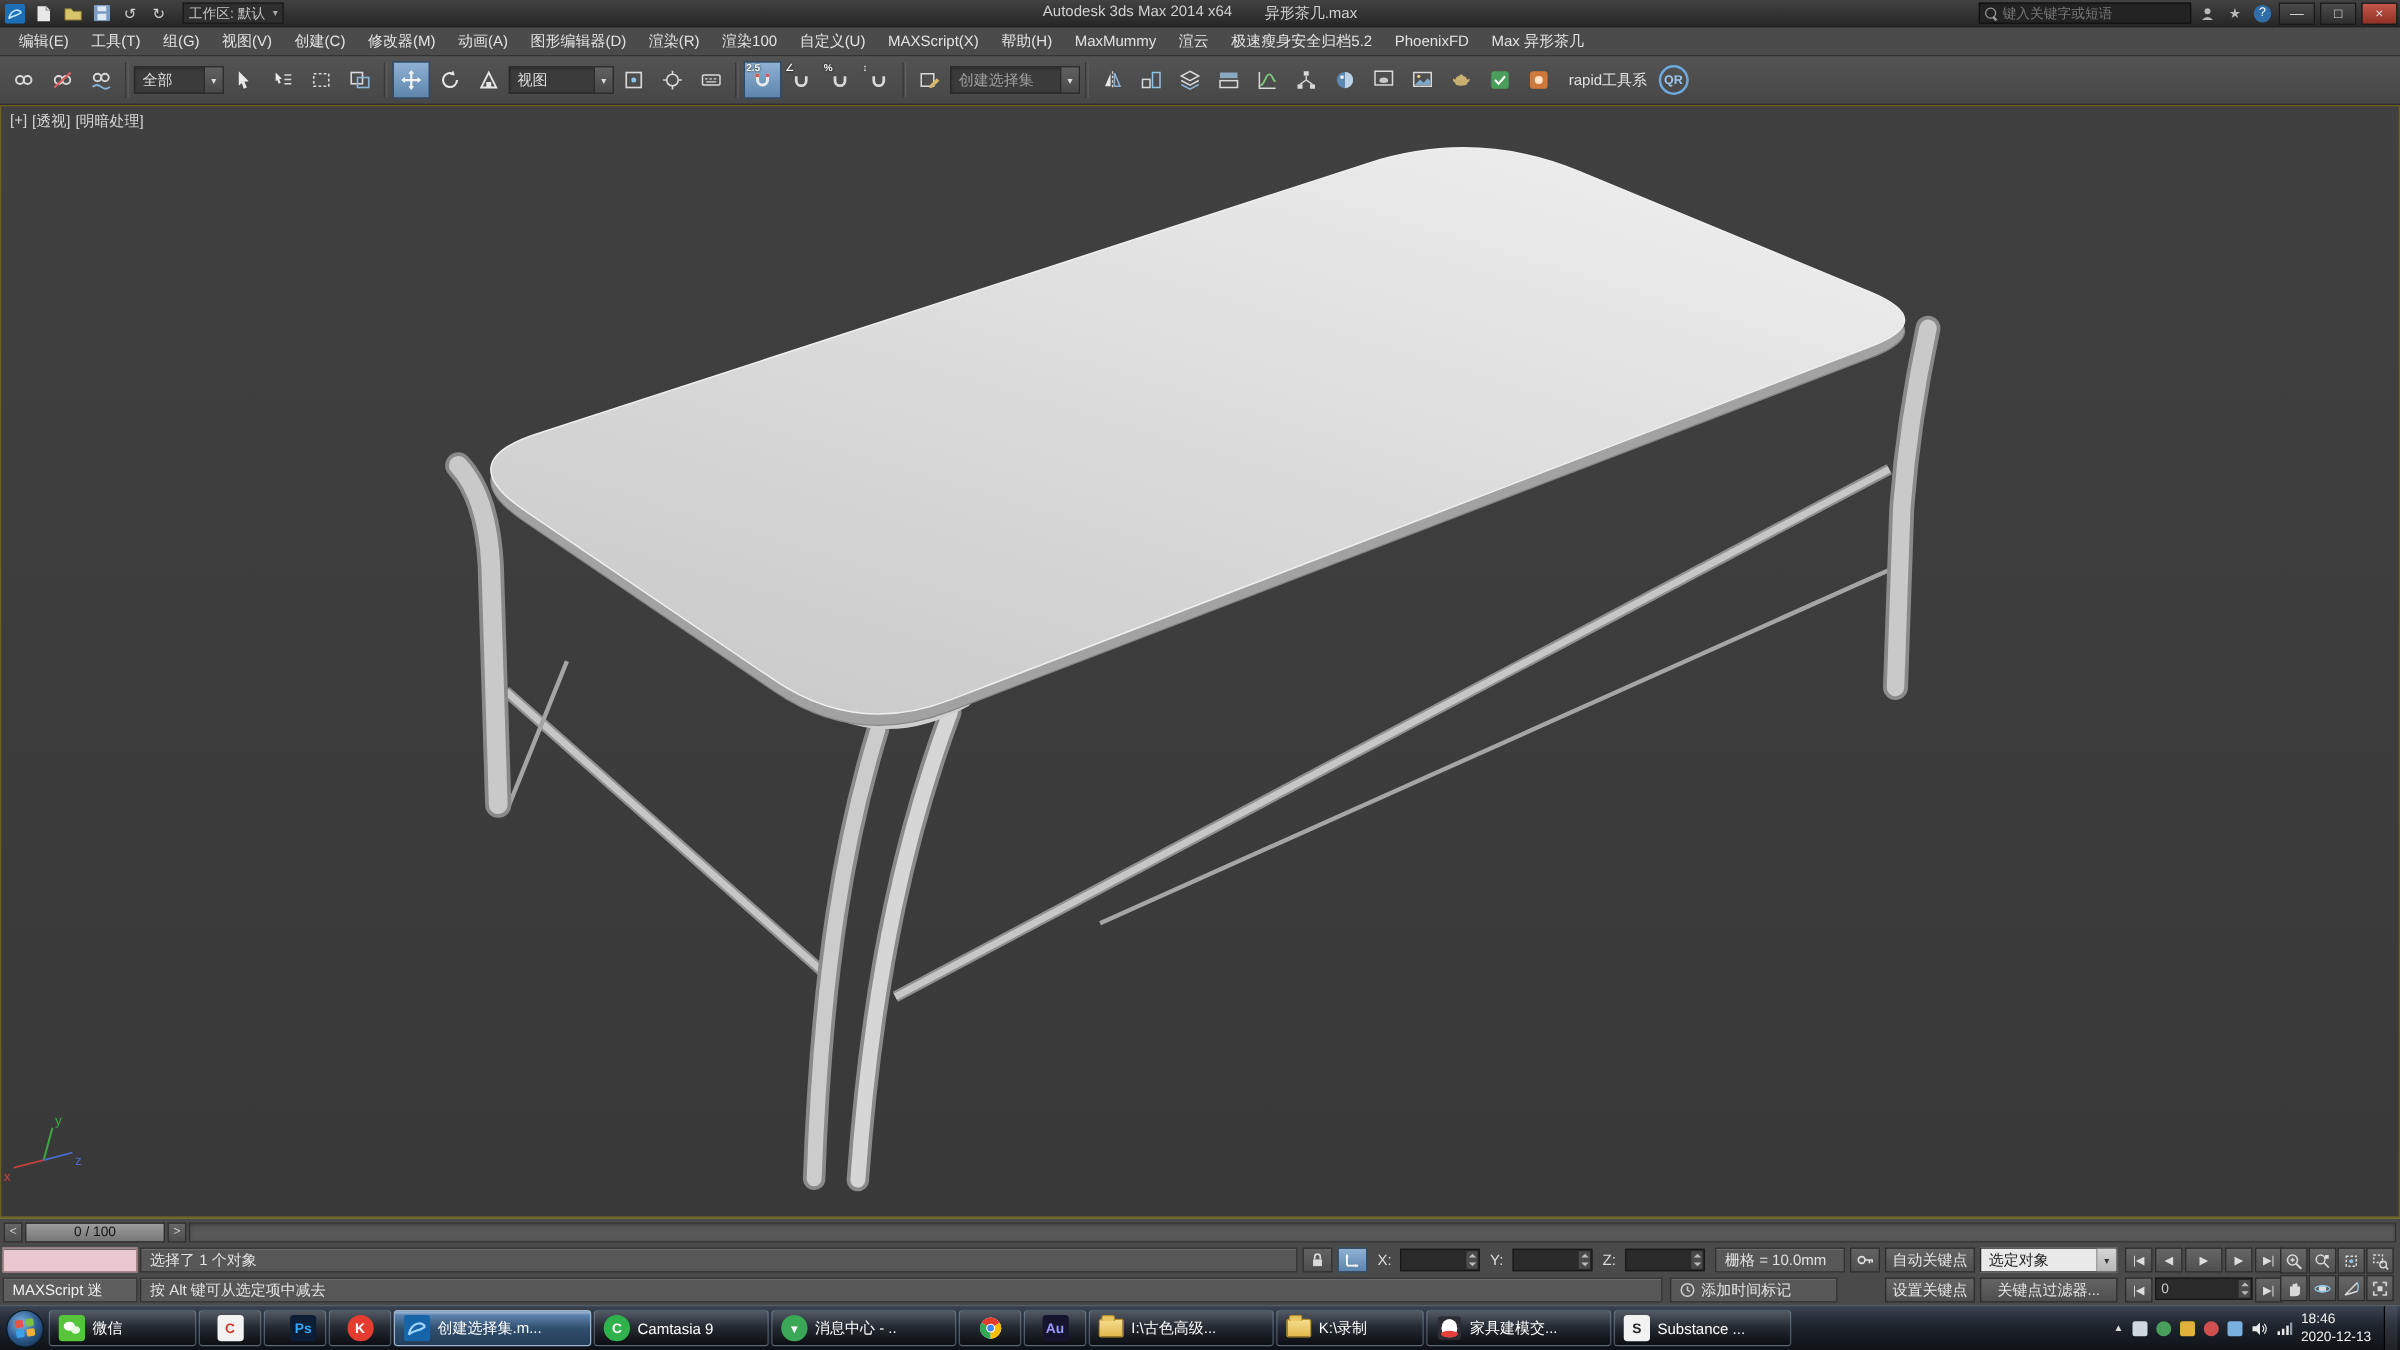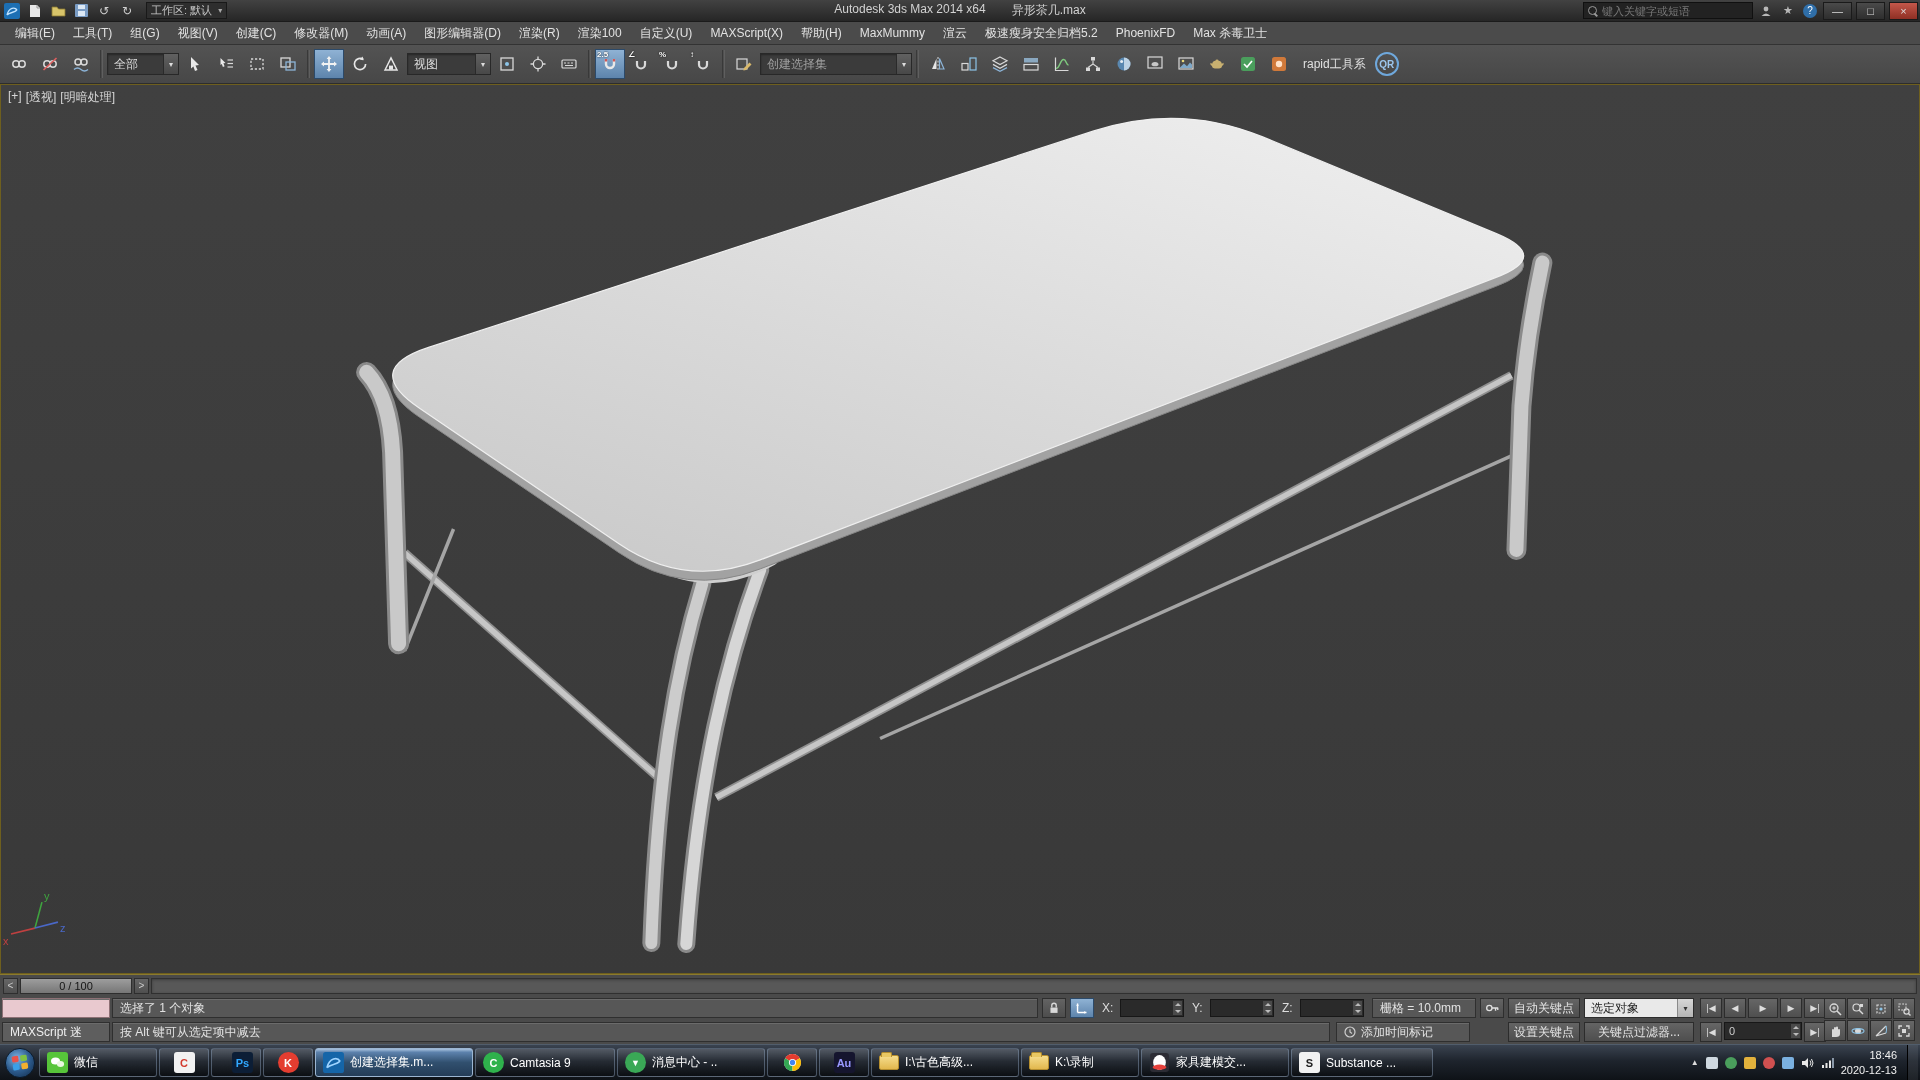--- a/index.html
+++ b/index.html
@@ -100,21 +100,21 @@
     display:flex;align-items:center;padding:0 2px}
   .orb{width:36px;height:34px;display:flex;align-items:center;justify-content:center;flex:none}
   .task{height:29px;margin:0 1px;border:1px solid rgba(130,150,175,.5);border-radius:3px;
     background:linear-gradient(rgba(255,255,255,.16),rgba(255,255,255,.04) 45%,rgba(0,0,0,.3));
     display:flex;align-items:center;gap:6px;padding:0 7px;color:#fff;font-size:12px;white-space:nowrap;flex:none;overflow:hidden}
   .task.active{background:linear-gradient(#a9c2de,#5d82ad 12%,#31506f 50%,#243c57);border-color:#9cb6d2}
   .ticon{width:21px;height:21px;border-radius:3px;display:flex;align-items:center;justify-content:center;
     font-size:11px;font-weight:bold;flex:none}
   .tray{margin-left:auto;display:flex;align-items:center;gap:7px;padding:0 6px;color:#e8e8e8}
   .trico{width:12px;height:12px;border-radius:2px;flex:none}
-  .clock{font-size:11px;line-height:1.3;text-align:right;color:#f0f0f0}
+  .clock{font-size:11px;line-height:1.3;text-align:left;color:#f0f0f0}
   .showdesk{width:11px;height:36px;background:rgba(255,255,255,.07);border-left:1px solid #000;margin-left:4px}
   .folderico{width:20px;height:15px;background:linear-gradient(#f5dd8d,#e2b84e);border:1px solid #b58e2e;border-radius:2px;position:relative;flex:none}
   .folderico::before{content:"";position:absolute;top:-4px;left:1px;width:9px;height:4px;background:#e9c863;border:1px solid #b58e2e;border-bottom:none;border-radius:2px 2px 0 0}
   svg{display:block}
 </style>
 </head>
 <body>
 
 <div id="titlebar" class="band">
   <div class="qa">
@@ -187,21 +187,21 @@
   <span class="mitem">图形编辑器(D)</span>
   <span class="mitem">渲染(R)</span>
   <span class="mitem">渲染100</span>
   <span class="mitem">自定义(U)</span>
   <span class="mitem">MAXScript(X)</span>
   <span class="mitem">帮助(H)</span>
   <span class="mitem">MaxMummy</span>
   <span class="mitem">渲云</span>
   <span class="mitem">极速瘦身安全归档5.2</span>
   <span class="mitem">PhoenixFD</span>
-  <span class="mitem">Max 杀毒卫士</span>
+  <span class="mitem">Max 异形茶几</span>
 </div>
 
 <div id="toolbar" class="band">
   <span class="tbtn">
     <svg width="18" height="18" viewBox="0 0 18 18">
         <circle cx="6" cy="9" r="3.2" fill="none" stroke="#d9d9d9" stroke-width="1.5"></circle>
         <circle cx="12" cy="9" r="3.2" fill="none" stroke="#d9d9d9" stroke-width="1.5"></circle>
       </svg>
   </span>
   <span class="tbtn">
@@ -320,21 +320,21 @@
     <span class="ovl">↕</span>
   </span>
   <span class="tsep"></span>
 
   <span class="tbtn">
     <svg width="18" height="18" viewBox="0 0 18 18">
         <rect x="2" y="4" width="10" height="10" fill="none" stroke="#d9d9d9" stroke-width="1.2"></rect>
         <path d="M9 13 L14.5 7.5 l2 2 L11 15 l-2.6 .6 Z" fill="#d8b86a"></path>
       </svg>
   </span>
-  <span class="dd" style="width:152px">
+  <span class="dd" style="width:104px">
     <span class="txt" style="color:#9f9f9f">创建选择集</span>
     <span class="arr">▾</span>
   </span>
   <span class="tsep"></span>
 
   <span class="tbtn">
     <svg width="18" height="18" viewBox="0 0 18 18">
         <path d="M7.5 3.5 L3 14 H7.5 Z" fill="#e6e6e6"></path>
         <path d="M10.5 3.5 L15 14 H10.5 Z" fill="none" stroke="#8cb4d8" stroke-width="1.2"></path>
         <line x1="9" y1="2" x2="9" y2="16" stroke="#d9d9d9" stroke-width="1" stroke-dasharray="2 1.6"></line>

